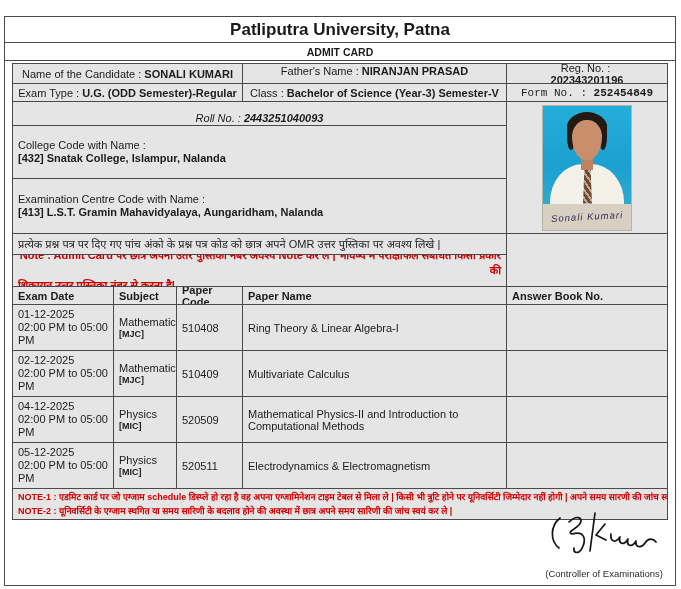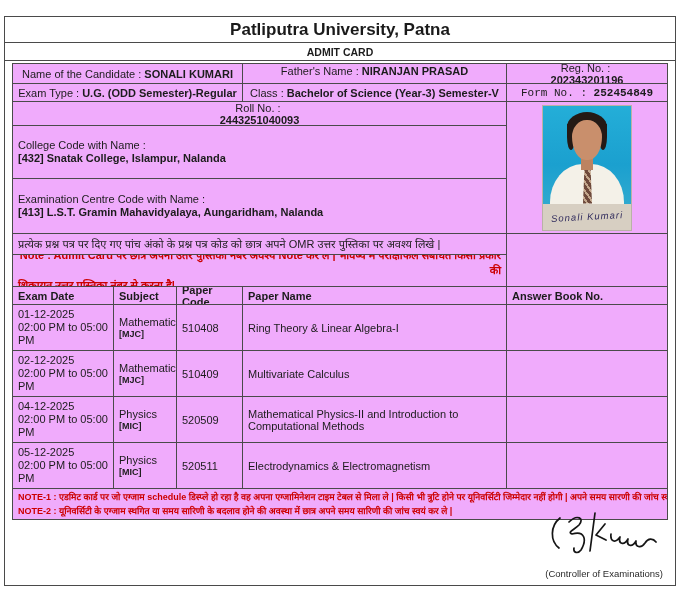--- a/index.html
+++ b/index.html
@@ -7,31 +7,31 @@
   body { font-family: "Liberation Sans", "DejaVu Sans", sans-serif; color:#1c1c1c; }
   .page { position:relative; width:681px; height:589px; background:#fff; overflow:hidden; }
   .frame { position:absolute; left:4px; top:16px; width:672px; height:570px; border:1px solid #4a4a4a; background:#fff; }
   .title-row { height:26px; line-height:26px; text-align:center; font-size:17px; font-weight:bold; border-bottom:1px solid #4a4a4a; color:#1a1a1a; }
   .admit-row { height:18px; line-height:18px; text-align:center; font-size:10.5px; font-weight:bold; border-bottom:1px solid #4a4a4a; }
 
   .mtable { display:grid; margin:2px 7px 0 7px; background:#4a4a4a; gap:1px; border:1px solid #4a4a4a;
             grid-template-columns:100px 62px 65px 263px 1fr;
             grid-template-rows:19px 17px 23px 52px 54px 20px 31px 17px 45px 45px 45px 45px 30px;
             font-size:11px; }
-  .cell { background:#f0abfc; padding:1px 5px; display:flex; flex-direction:column; justify-content:center; align-items:flex-start; overflow:hidden; }
+  .cell { background:#e5e5e5; padding:1px 5px; display:flex; flex-direction:column; justify-content:center; align-items:flex-start; overflow:hidden; }
   .cell .line { line-height:13px; }
   .lbl { font-weight:normal; white-space:pre-wrap; }
   .val { font-weight:bold; }
   .c-name   { grid-column:1/4; grid-row:1; flex-direction:row; align-items:center; }
   .c-father { grid-column:4/5; grid-row:1; flex-direction:row; align-items:flex-start; }
   .c-reg    { grid-column:5/6; grid-row:1; flex-direction:column; align-items:center; }
   .c-examtype { grid-column:1/4; grid-row:2; flex-direction:row; align-items:center; }
   .c-class    { grid-column:4/5; grid-row:2; flex-direction:row; align-items:center; }
   .c-form     { grid-column:5/6; grid-row:2; flex-direction:row; align-items:center;font-family:Liberation Mono, monospace; }
-  .c-roll    { grid-column:1/5; grid-row:3; flex-direction:column; align-items:center; }
+  .c-roll    { grid-column:1/5; grid-row:3; flex-direction:row; align-items:flex-end;font-style:italic; }
   .c-photo   { grid-column:5/6; grid-row:3/6; align-items:center; justify-content:center; padding:0; }
   .c-college { grid-column:1/5; grid-row:4; }
   .c-centre  { grid-column:1/5; grid-row:5; }
   .c-omr     { grid-column:1/5; grid-row:6; }
   .c-side    { grid-column:5/6; grid-row:6/8; }
   .c-rednote { grid-column:1/5; grid-row:7; color:#cc0000; font-weight:bold;text-align:right; }
   .c-rednote .line { line-height:15px; }
   .th { font-weight:bold; }
   .row8  { grid-row:8; }
   .row9  { grid-row:9; }

